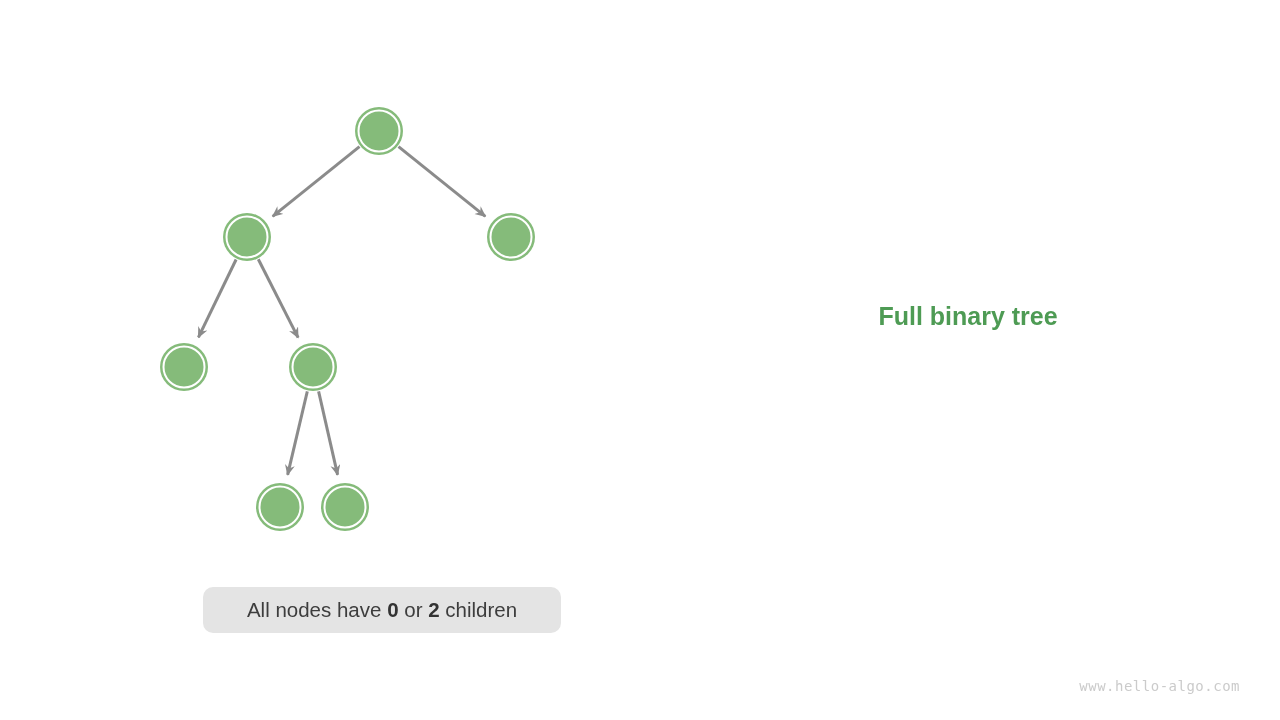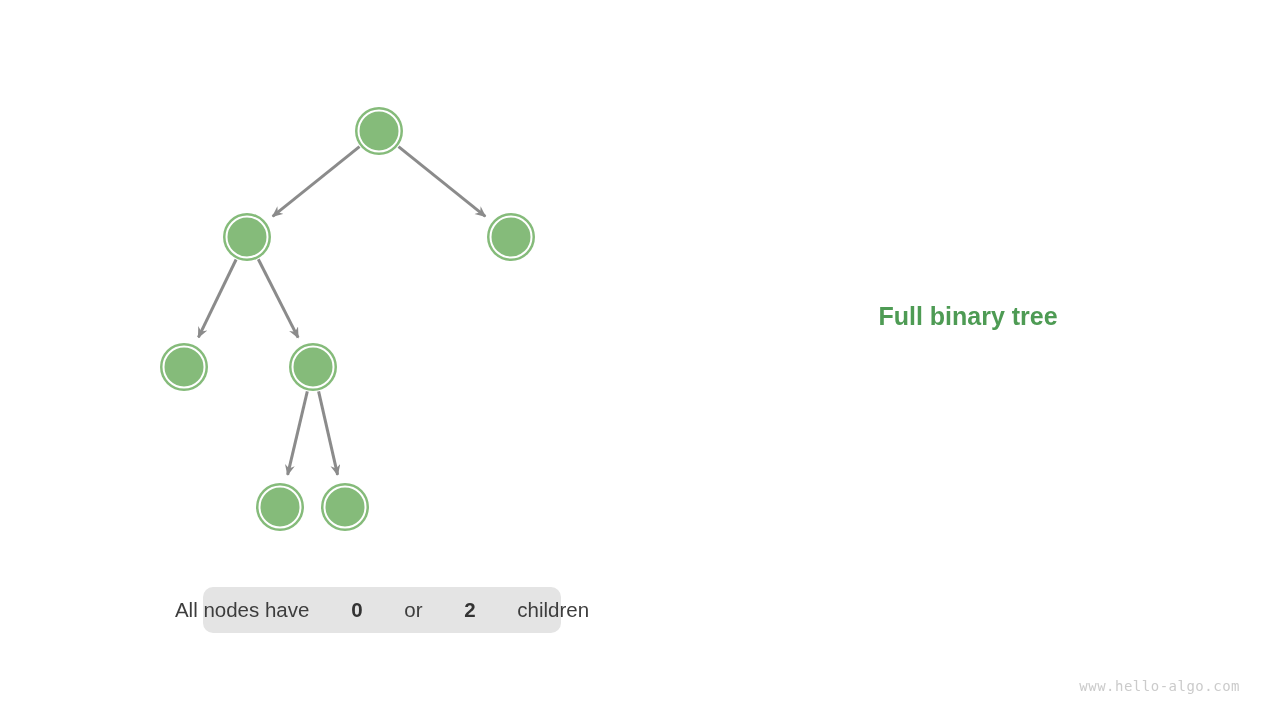--- a/index.html
+++ b/index.html
@@ -39,21 +39,20 @@
     width: 358px;
     height: 46px;
     background: #e4e4e4;
     border-radius: 10px;
     display: flex;
     align-items: center;
     justify-content: center;
     font-size: 20.5px;
     color: #3d3d3d;
     white-space: pre;
-    gap: 36px;
   }
   .caption-pill b { font-weight: 700; color: #333333; }
   .watermark {
     position: absolute;
     right: 40px;
     bottom: 26px;
     font-family: "DejaVu Sans Mono", monospace;
     font-size: 14px;
     letter-spacing: 0.5px;
     color: #cbcbcb;

